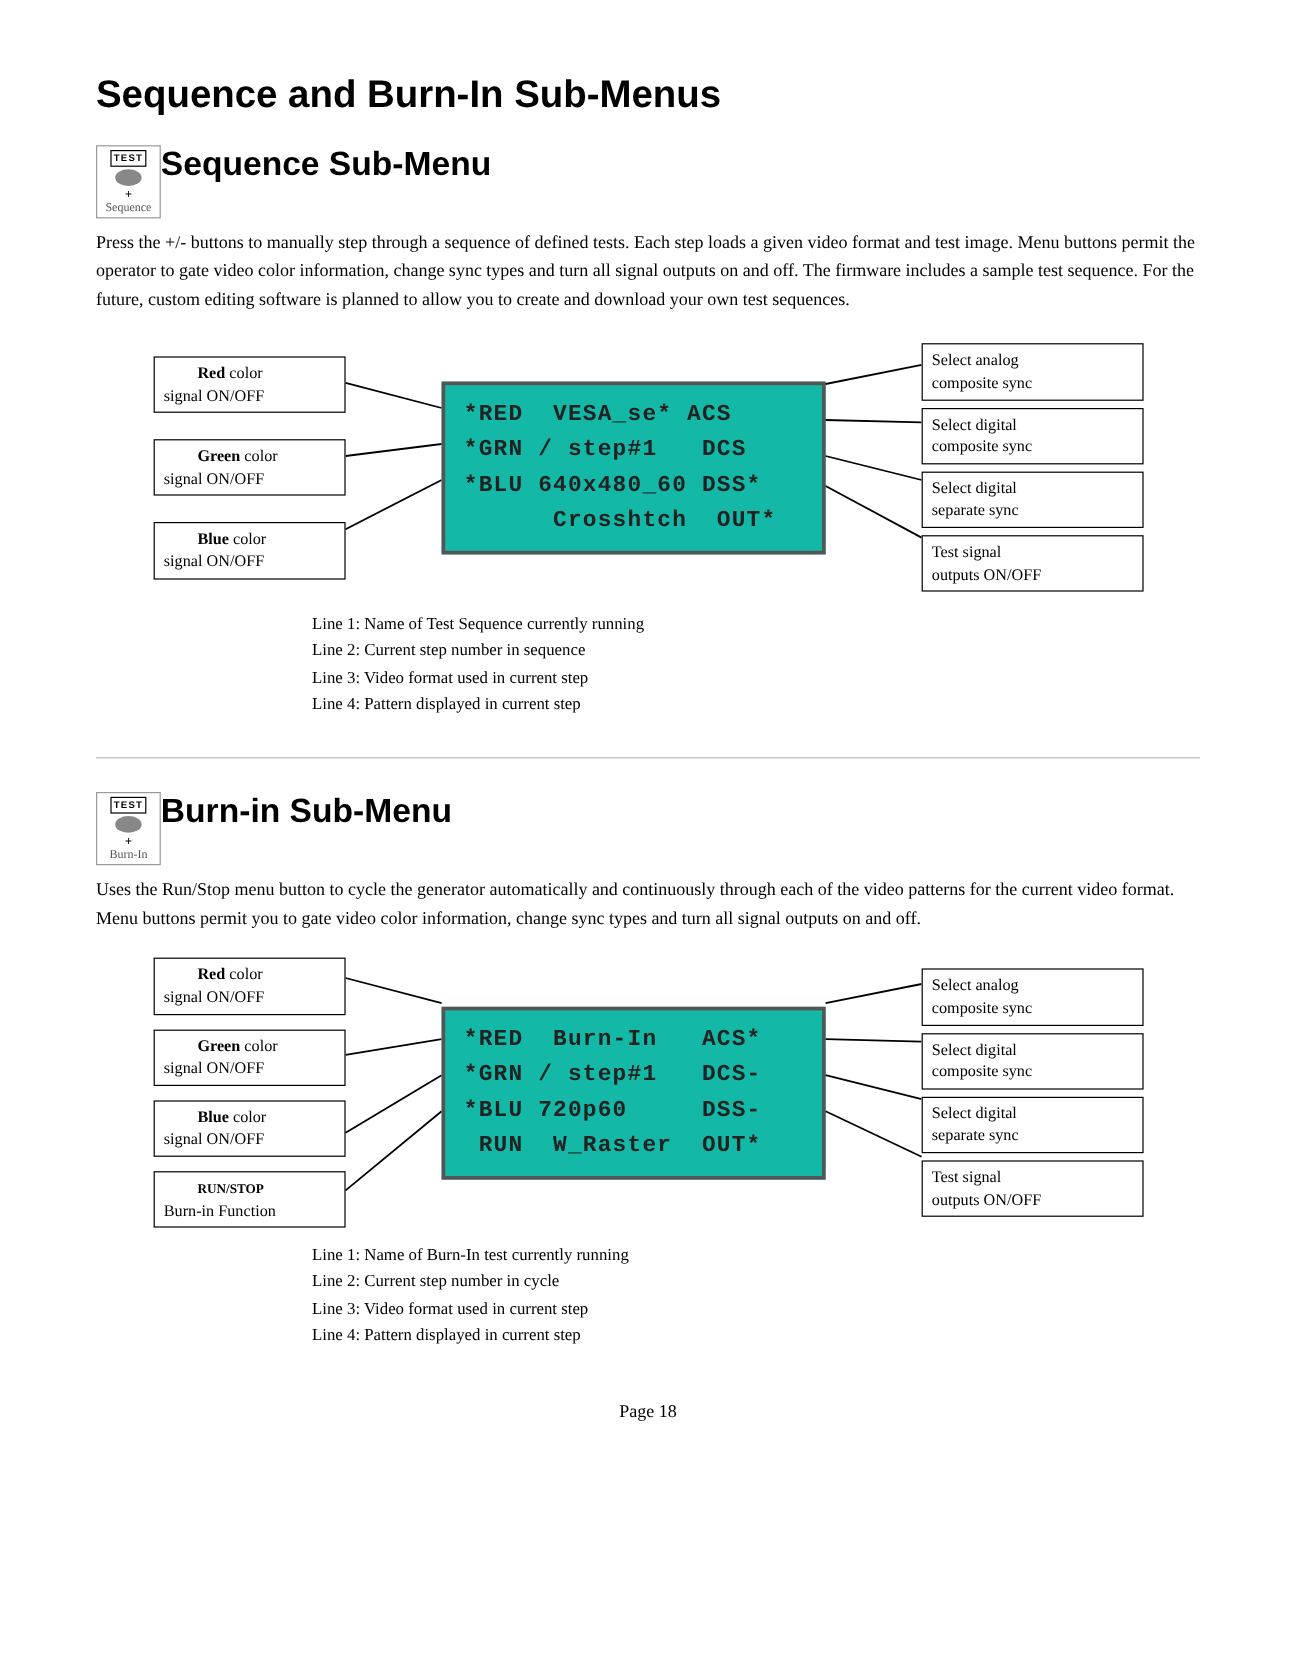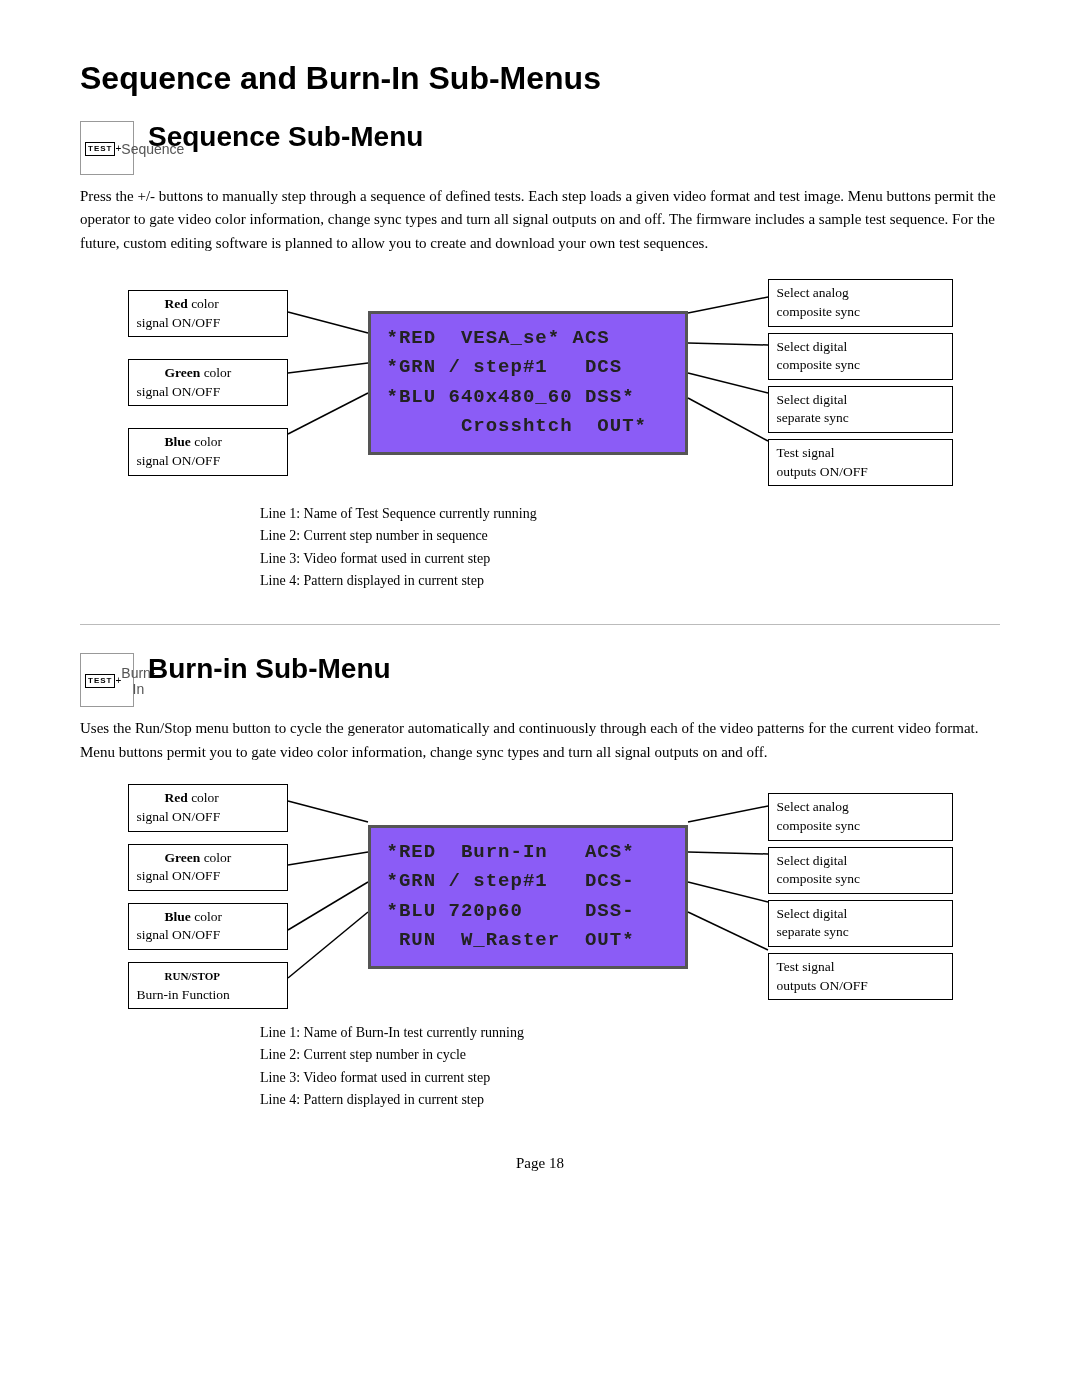--- a/index.html
+++ b/index.html
@@ -27,24 +27,23 @@
     .section-header {
       display: flex;
       align-items: flex-start;
       margin-bottom: 10px;
     }
     .icon-box {
       border: 1px solid #999;
       width: 54px;
       min-height: 54px;
       display: flex;
-      flex-direction: row;
+      flex-direction: column;
       align-items: center;
       justify-content: space-between;
-      margin-right: 14px;
       padding: 3px 4px 2px 4px;
       flex-shrink: 0;
       font-size: 9px;
       font-family: Arial, sans-serif;
     }
     .icon-box .icon-test {
       font-size: 8px;
       font-weight: bold;
       letter-spacing: 1px;
       color: #000;
@@ -56,31 +55,32 @@
       width: 22px;
       height: 14px;
       border-radius: 50%;
       background: #888;
       margin: 2px 0;
     }
     .icon-box .icon-plus {
       font-size: 10px;
     }
     .icon-box .icon-label {
-      font-size: 14px;
+      font-size: 10px;
       color: #555;
       text-align: center;
+      font-family: Liberation Serif, serif;
     }
     .section-intro {
       line-height: 1.55;
       margin-bottom: 18px;
     }
     
     .lcd {
-      background: #8b5cf6;
+      background: #14b8a6;
       border: 3px solid #555;
       font-family: 'Courier New', Courier, monospace;
       font-size: 19px;
       font-weight: bold;
       color: #222;
       padding: 10px 16px;
       line-height: 1.55;
       width: 320px;
       letter-spacing: 1px;
     }

